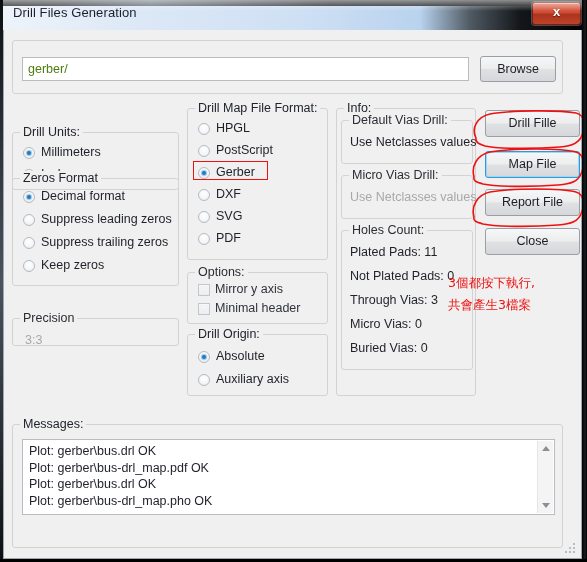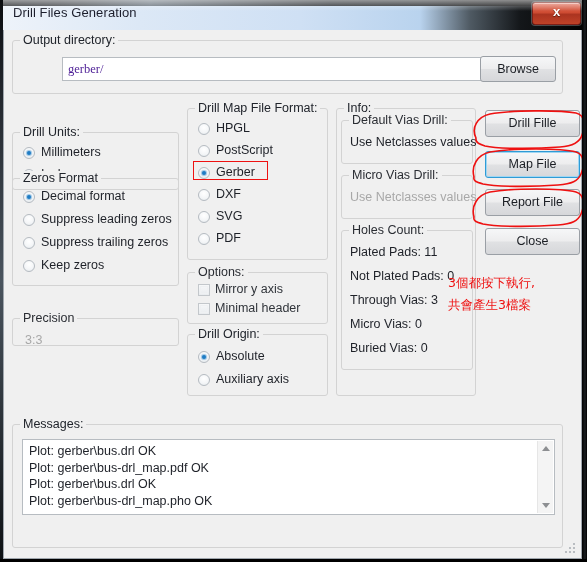--- a/index.html
+++ b/index.html
@@ -208,25 +208,24 @@
     color: #30343a;
   }
 
   
   .textbox {
     position: absolute;
     box-sizing: border-box;
     border: 1px solid #b7bcc1;
     background: #ffffff;
     font-size: 12.5px;
-    color: #4c1d95;
-    font-family: Liberation Serif, serif;
+    color: #4d7c0f;
+    font-family: Liberation Sans, sans-serif;
     padding: 0 5px;
     outline: none;
-    margin-left: 40px;
   }
 
   
   .btn {
     position: absolute;
     box-sizing: border-box;
     border: 1px solid #9a9fa5;
     border-radius: 3px;
     background: linear-gradient(to bottom, #f6f7f8 0%, #ededee 48%, #e0e1e3 52%, #d6d7da 100%);
     font-size: 12.5px;
@@ -333,21 +332,20 @@
     <div id="titleshade"></div>
     <div id="title-text">Drill Files Generation</div>
     <div id="close-button">
       <span>x</span>
     </div>
   </div>
 
   <div id="client">
 
     <div class="group" style="left:8px; top:10px; width:551px; height:54px;">
-      <div class="legend">Output directory:</div>
       <input class="textbox" type="text" spellcheck="false" style="left: 9px; top: 16px; width: 447px; height: 24px;" value="gerber/">
       <div class="btn" style="left:467px; top:15px; width:76px; height:26px;">Browse</div>
     </div>
 
     <div class="group" style="left:8px; top:78px; width:167px; height:58px;margin-top:24px;">
       <div class="legend">Drill Units:</div>
       <div class="radio checked" style="left:10px; top:12px;">
         <span class="dot"></span>
         <span class="txt">Millimeters</span>
       </div>

